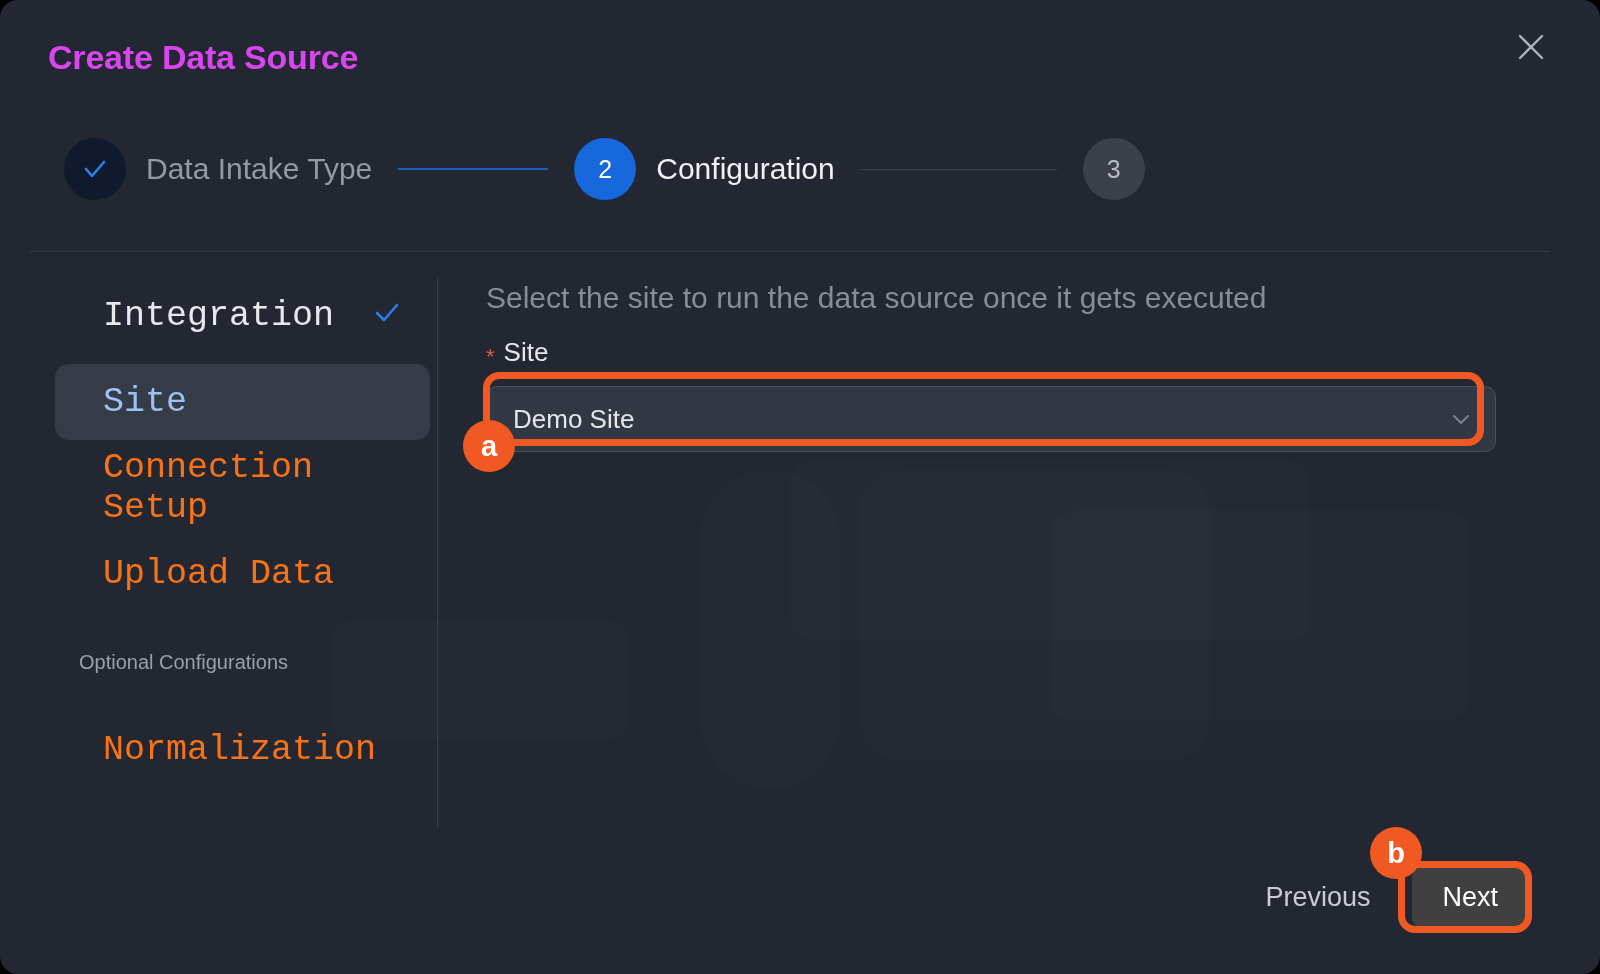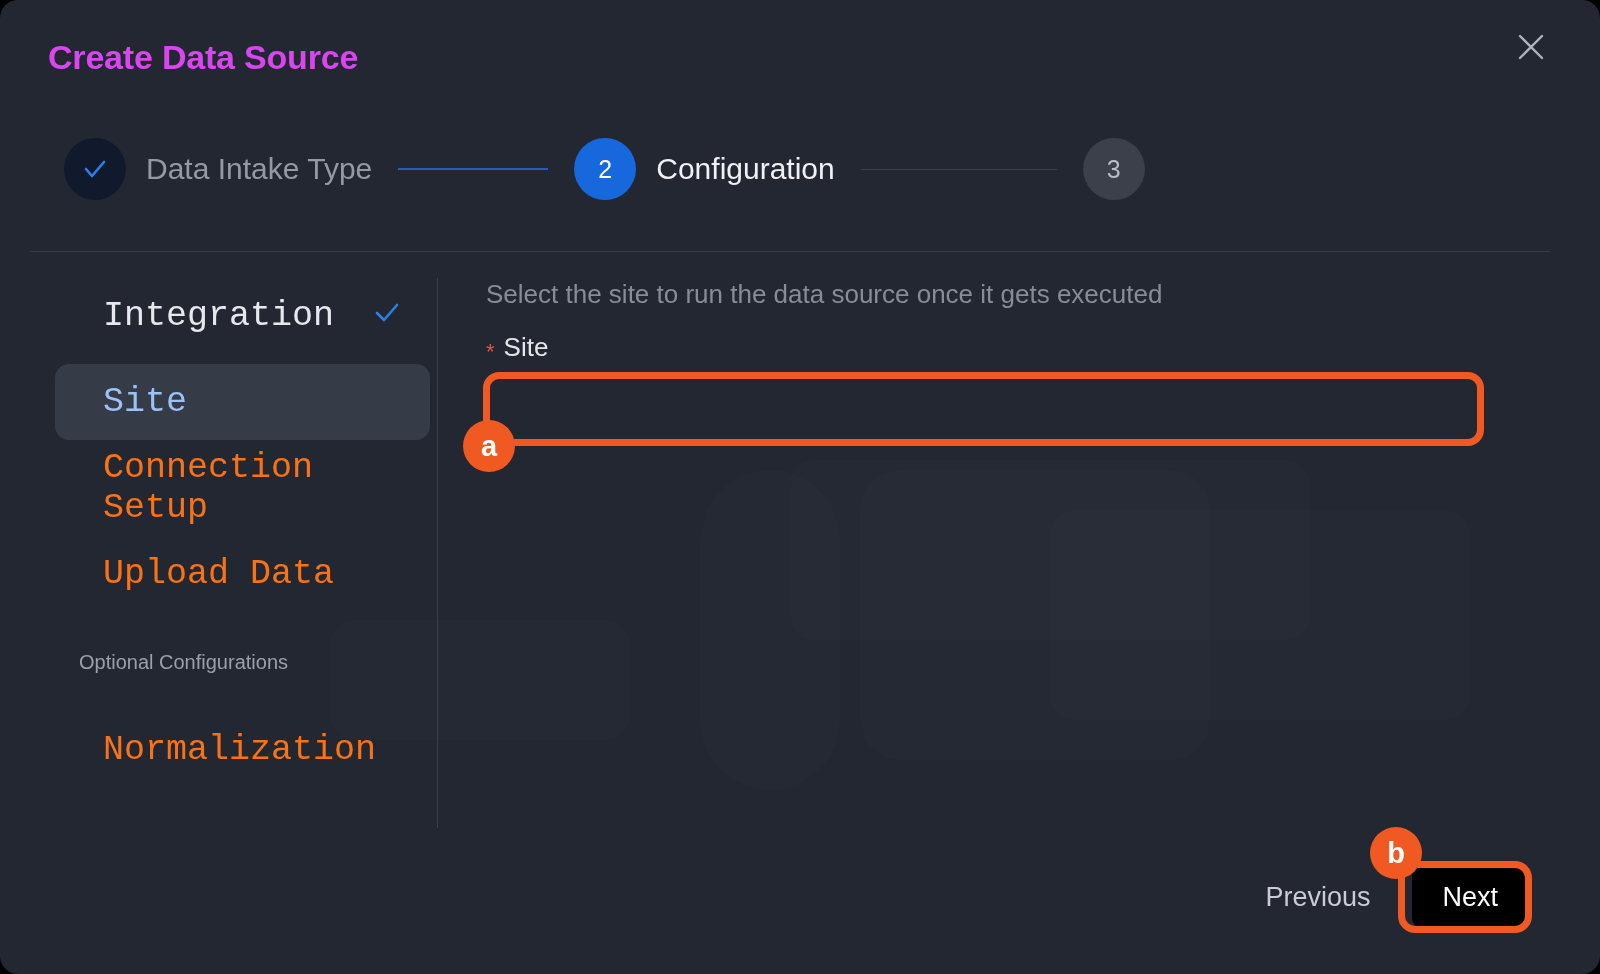--- a/index.html
+++ b/index.html
@@ -159,21 +159,21 @@
   }
 
   
   .form-pane {
     position: absolute;
     left: 486px;
     top: 278px;
     width: 1010px;
   }
   .form-hint {
-    font-size: 26px;
+    font-size: 30px;
     color: #878d98;
     line-height: 1.3;
   }
   .field-label {
     margin-top: 20px;
     font-size: 26px;
     color: #e4e6ea;
     display: flex;
     align-items: baseline;
   }
@@ -249,21 +249,21 @@
   .prev-btn {
     font-size: 27px;
     color: #c9ccd2;
     cursor: pointer;
     background: none;
     border: none;
     padding: 0;
     font-family: inherit;
   }
   .next-btn {
-    background: #000000;
+    background: #404040;
     color: #ffffff;
     font-size: 27px;
     border: none;
     border-radius: 10px;
     padding: 0 30px;
     height: 62px;
     cursor: pointer;
     font-family: inherit;
   }
   .hl-rect-b {
@@ -372,20 +372,28 @@
 
   <div class="form-pane">
 
     <div class="form-hint">Select the site to run the data source once it gets executed</div>
 
     <div class="field-label">
       <span class="req-star">*</span>
       <span>Site</span>
     </div>
 
+    <div class="select-box">
+      <span class="select-value">Demo Site</span>
+      <span class="select-caret">
+        <svg width="24" height="24" viewBox="0 0 24 24" aria-hidden="true">
+          <polyline points="5,9 12,16 19,9" fill="none" stroke="#7e838d" stroke-width="1.9" stroke-linecap="round" stroke-linejoin="round"></polyline>
+        </svg>
+      </span>
+    </div>
 
   </div>
 
   <div class="hl-rect"></div>
   <div class="hl-badge hl-badge-a">a</div>
 
   <div class="footer">
     <button class="prev-btn">Previous</button>
     <button class="next-btn">Next</button>
   </div>

